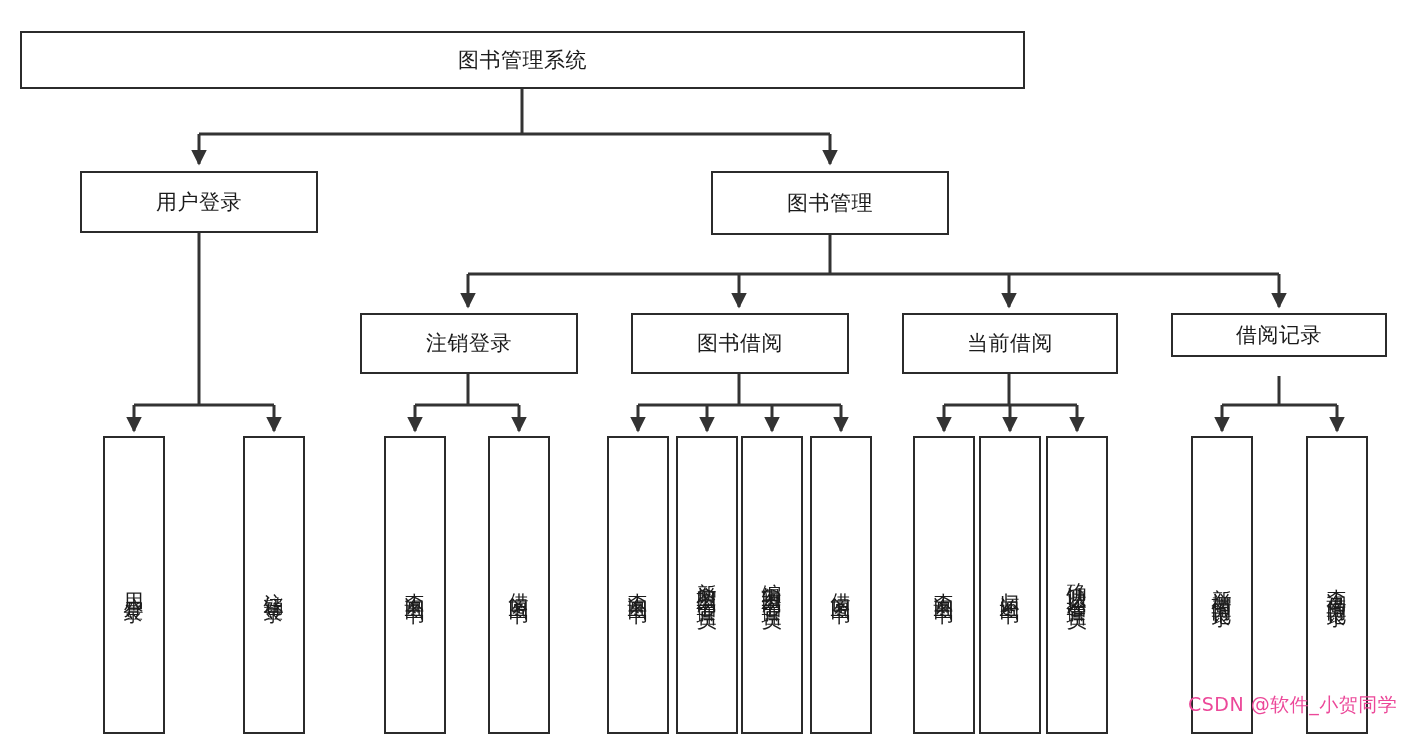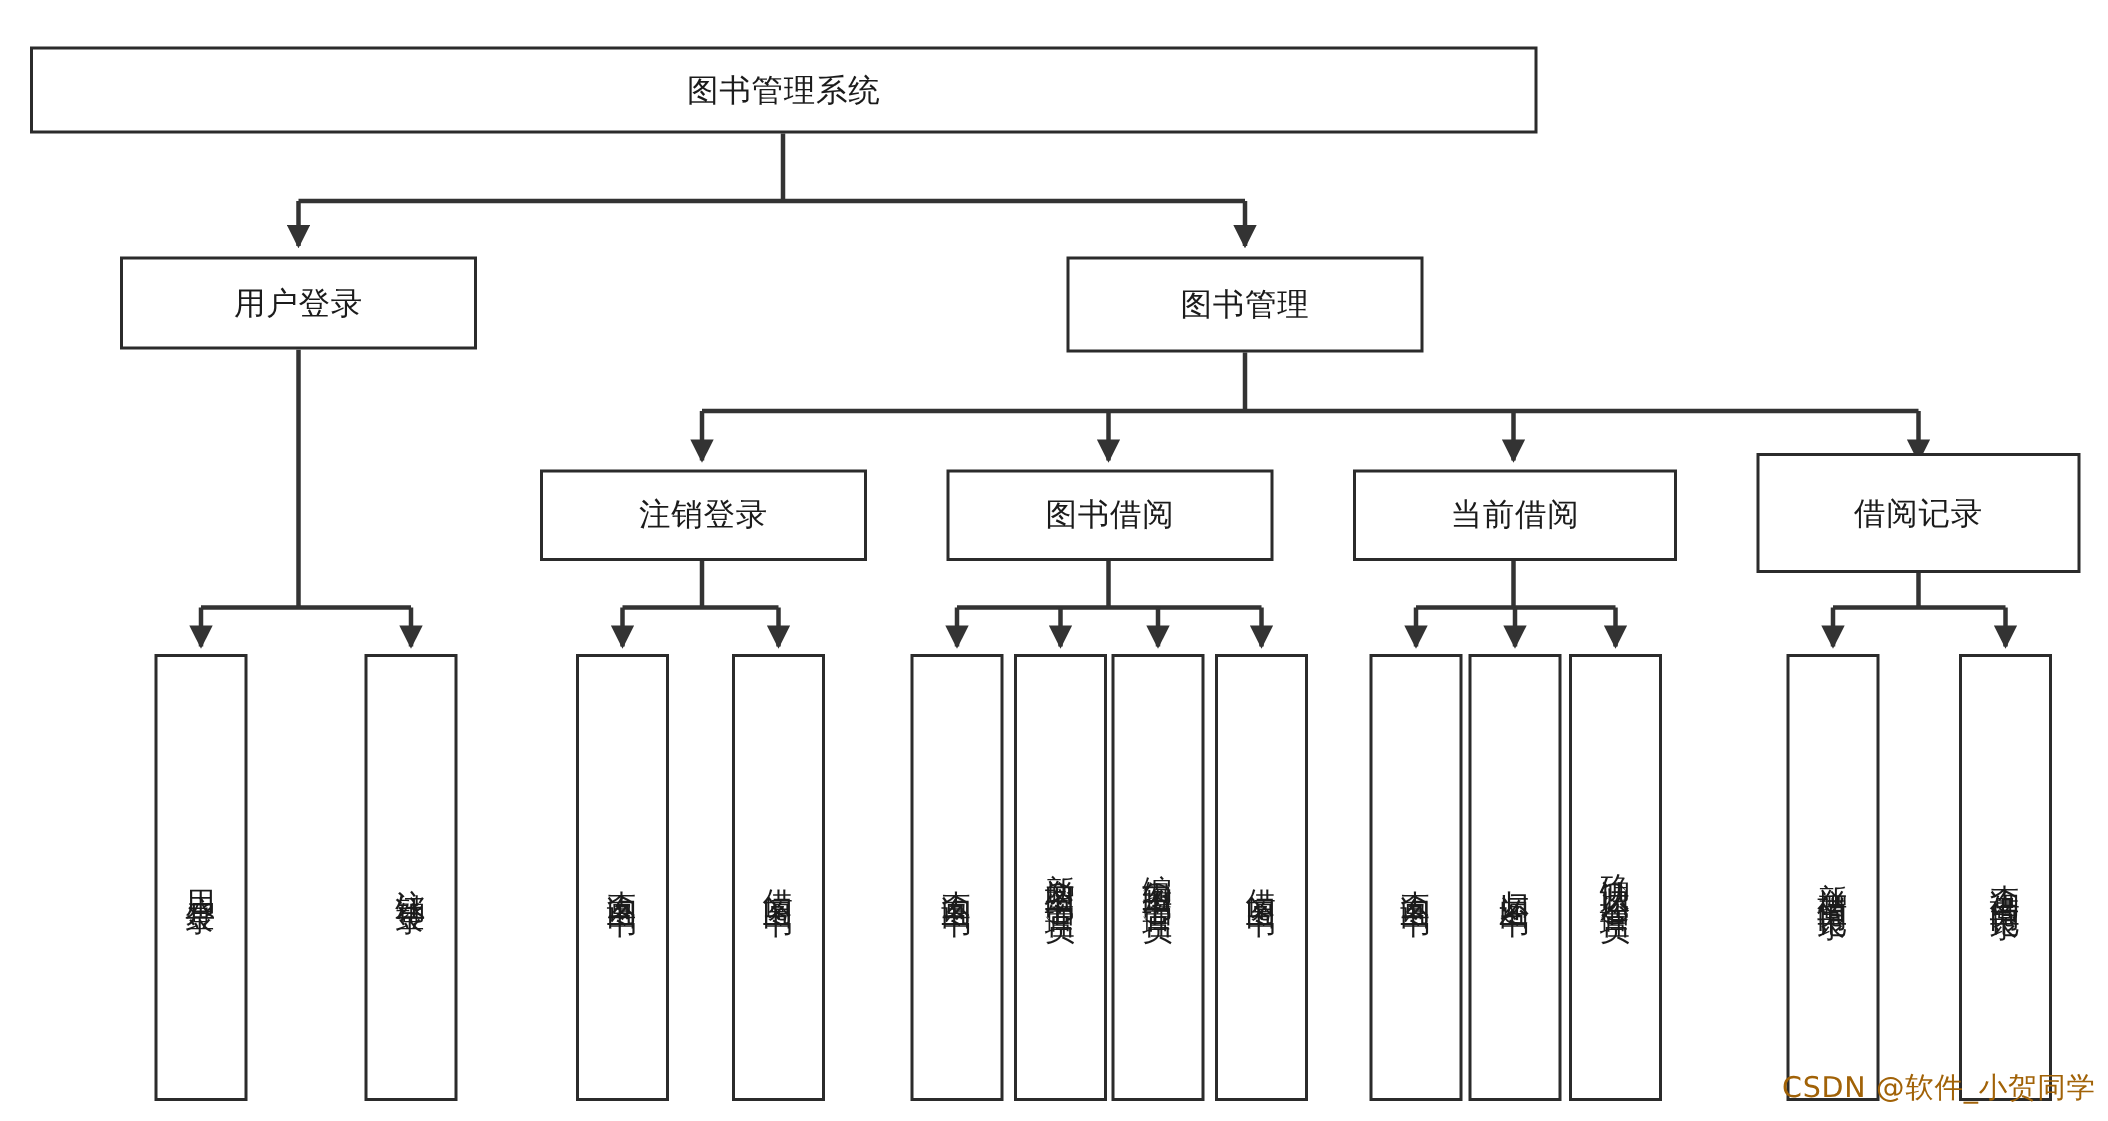--- a/index.html
+++ b/index.html
@@ -51,23 +51,23 @@
     white-space: nowrap;
     text-align: center;
   }
   .node.h .htext {
     white-space: nowrap;
     line-height: 1;
   }
   #watermark {
     position: absolute;
     left: 1188px;
-    top: 712px;
+    top: 692px;
     font-size: 19px;
-    color: #a16207;
+    color: #ec4899;
     white-space: nowrap;
     letter-spacing: 0.5px;
   }
 </style>
 </head>
 <body>
 
 <div id="canvas">
 
   <svg id="wires" viewBox="0 0 1405 747" xmlns="http://www.w3.org/2000/svg">
@@ -133,21 +133,21 @@
 
   <div class="node h" style="left:360px; top:313px; width:218px; height:61px;">
     <span class="htext">注销登录</span>
   </div>
   <div class="node h" style="left:631px; top:313px; width:218px; height:61px;text-align:center;">
     <span class="htext">图书借阅</span>
   </div>
   <div class="node h" style="left:902px; top:313px; width:216px; height:61px;">
     <span class="htext">当前借阅</span>
   </div>
-  <div class="node h" style="left:1171px; top:302px; width:216px; height:80px;">
+  <div class="node h" style="left:1171px; top:313px; width:216px; height:44px;">
     <span class="htext">借阅记录</span>
   </div>
 
   <div class="node v" style="left:103px; top:436px; width:62px; height:298px;">
     <span class="vtext">用户登录</span>
   </div>
   <div class="node v" style="left:243px; top:436px; width:62px; height:298px;">
     <span class="vtext">注销登录</span>
   </div>
 

